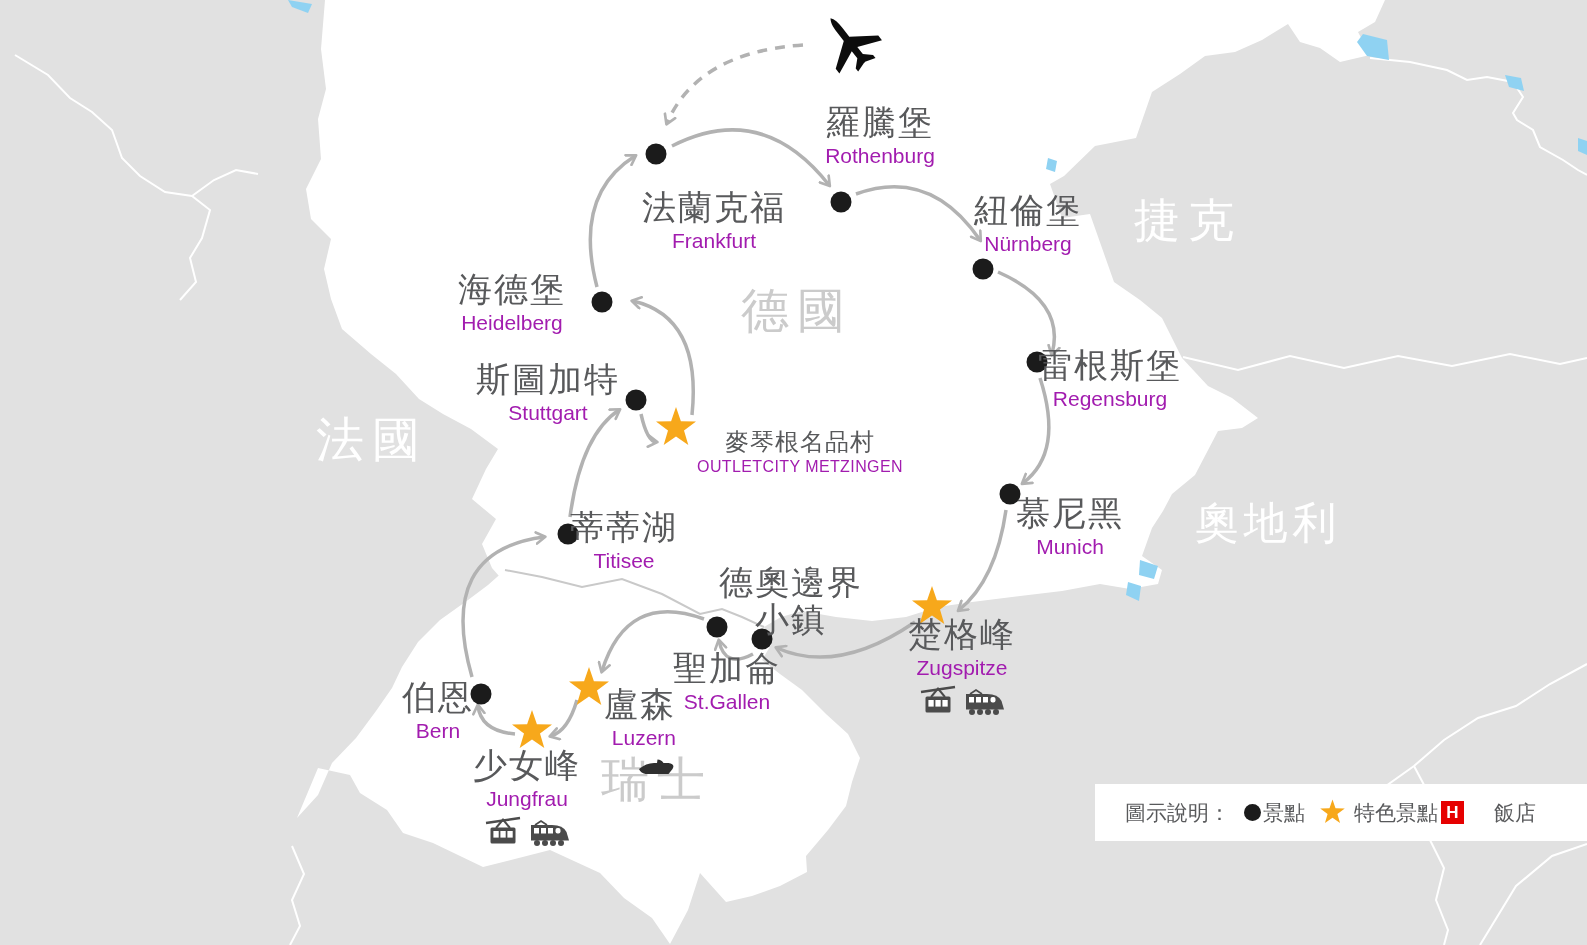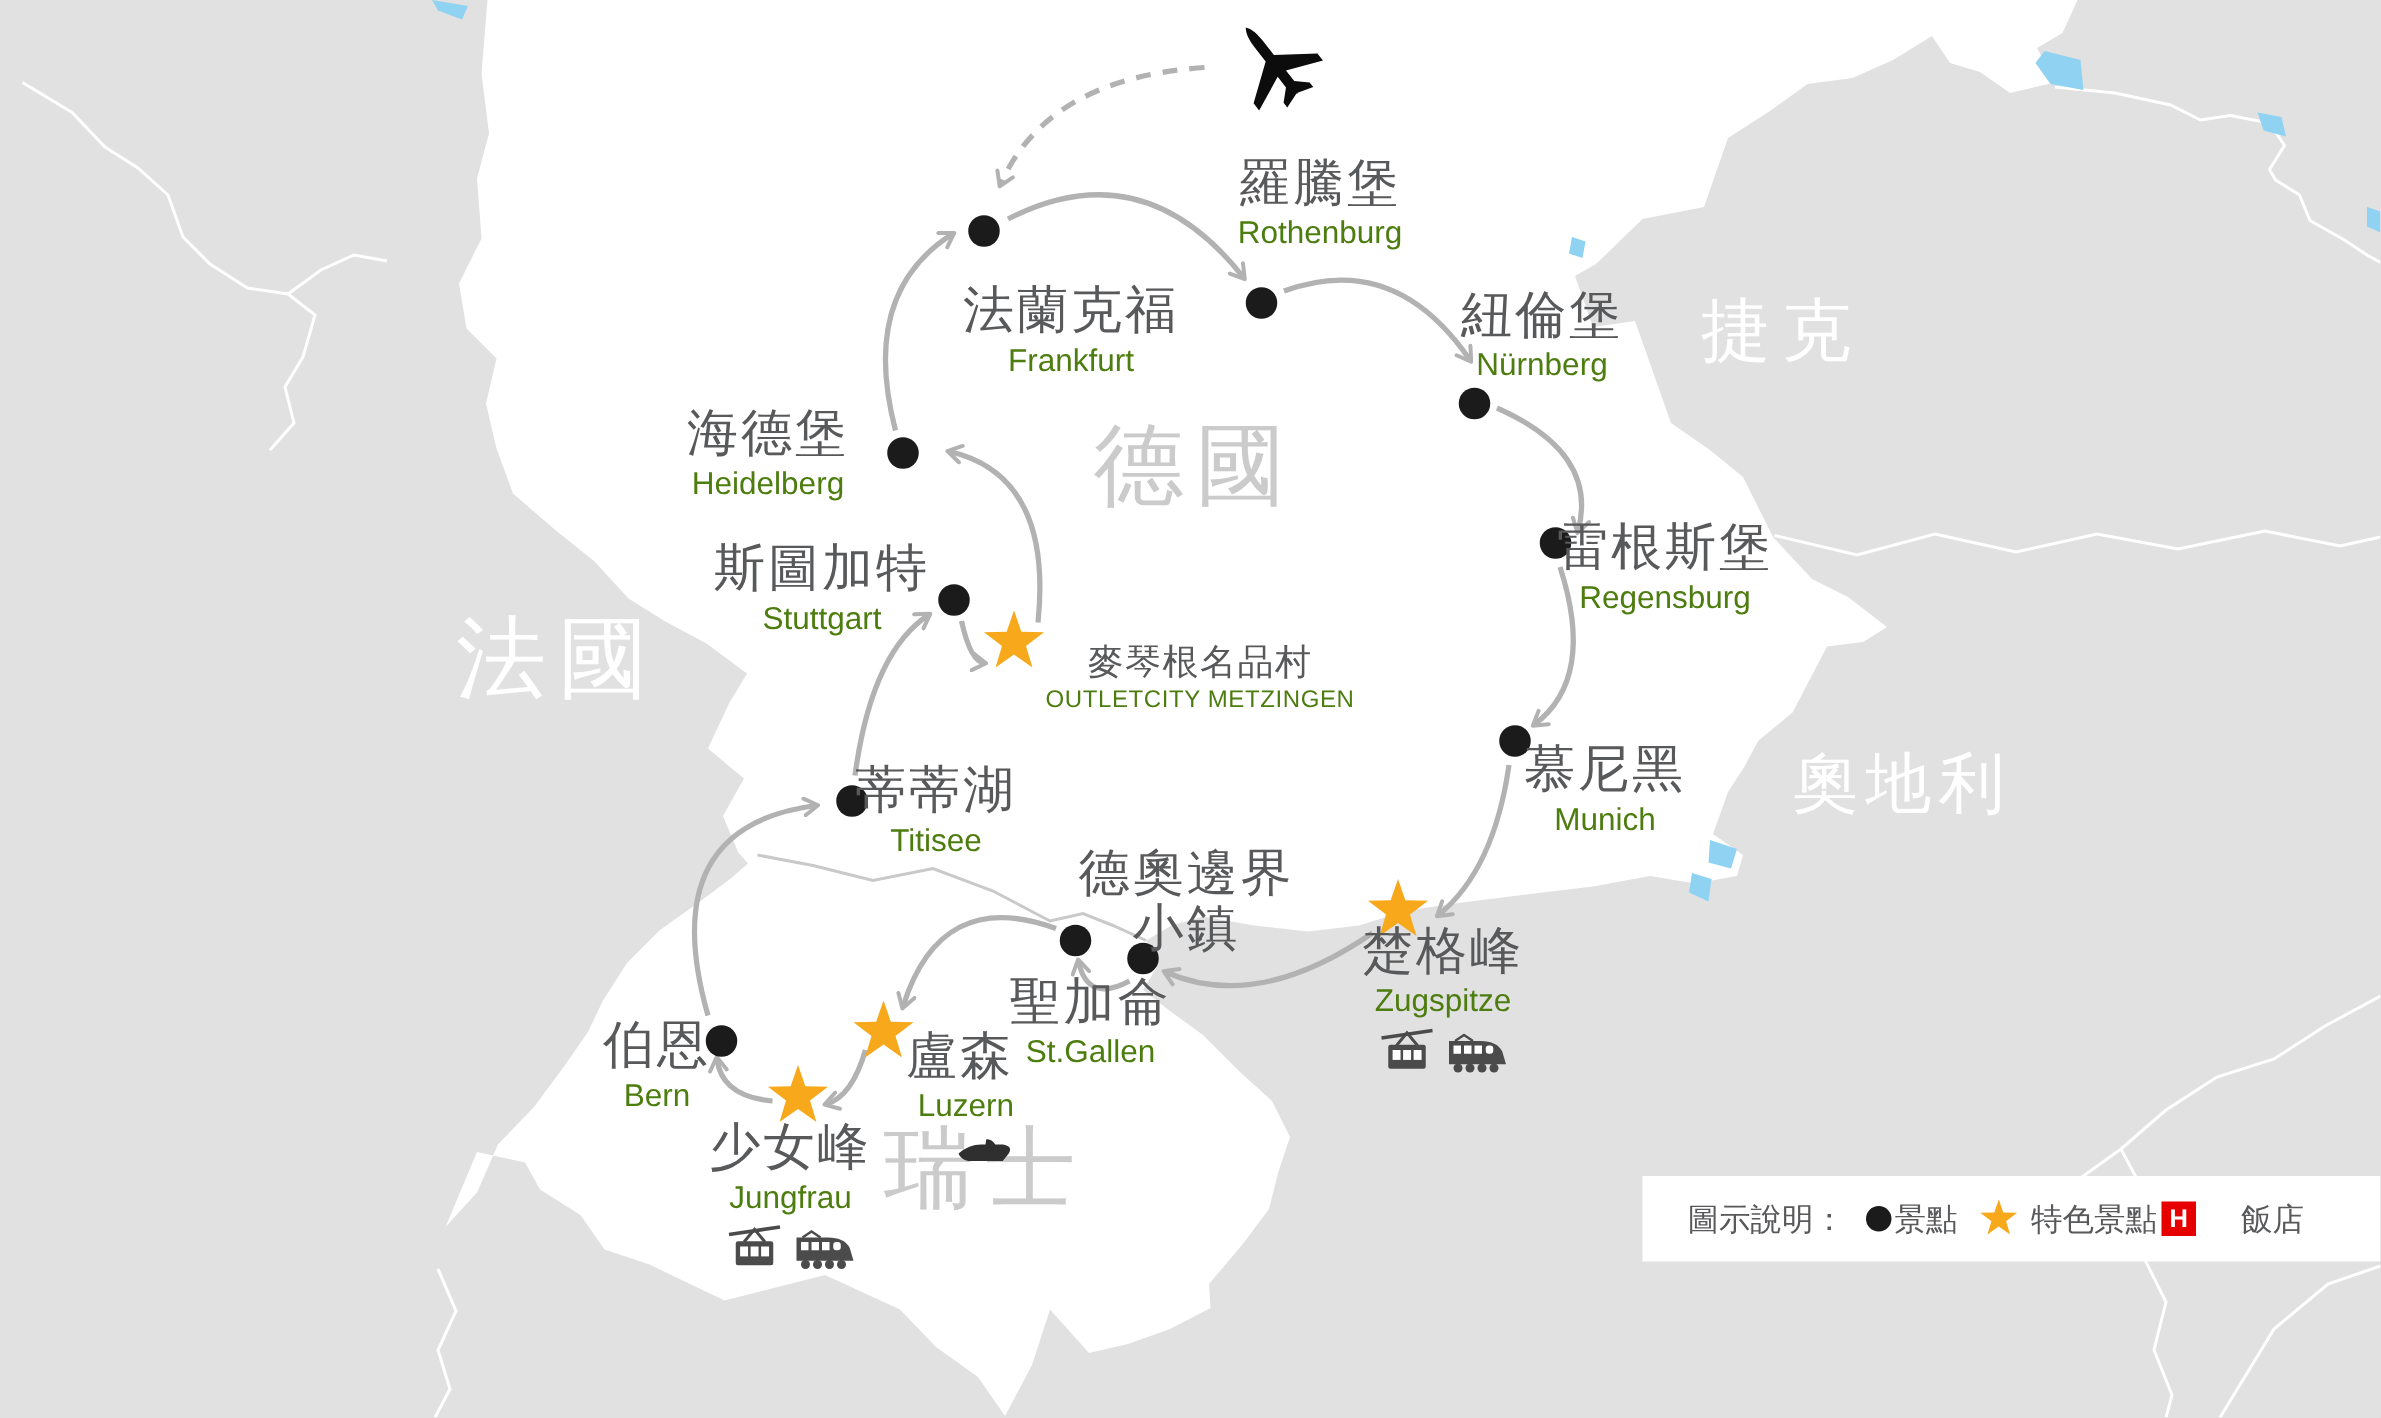--- a/index.html
+++ b/index.html
@@ -1,27 +1,27 @@
 <!DOCTYPE html>
 <html><head>
 <meta charset="utf-8">
 <style>
   html,body{margin:0;padding:0;background:#e1e1e1;}
   .stage{position:relative;width:1587px;height:945px;overflow:hidden;background:#e1e1e1;
          font-family:"Liberation Sans","DejaVu Sans",sans-serif;}
   svg.map{position:absolute;left:0;top:0;}
 
   .country{position:absolute;transform:translate(-50%,-50%);white-space:nowrap;
-           font-size:60px;letter-spacing:8px;color:#ffffff;user-select:none;}
+           font-size:48px;letter-spacing:8px;color:#ffffff;user-select:none;}
   .country.on-white{color:#cbcbcb;}
 
   .city{position:absolute;transform:translateX(-50%);text-align:center;white-space:nowrap;
         color:#58595b;line-height:1.1;}
   .city .zh{display:block;font-size:34px;letter-spacing:2px;}
-  .city .en{display:block;font-size:21px;color:#4d7c0f;margin-top:3px;}
+  .city .en{display:block;font-size:21px;color:#a21caf;margin-top:3px;}
   .city.small .zh{font-size:24px;letter-spacing:1px;}
   .city.small .en{font-size:16px;letter-spacing:.4px;}
   .icon-row{display:flex;justify-content:center;align-items:flex-end;gap:9px;margin-top:5px;}
   .en-row{display:flex;justify-content:center;align-items:flex-end;gap:7px;margin-top:3px;flex-direction:column;}
   .en-row .en{margin-top:0;}
 
   .legend{position:absolute;left:1095px;top:784px;width:504px;height:57px;background:#ffffff;
           display:flex;align-items:center;box-sizing:border-box;padding:0 30px;
           font-size:21px;color:#58595b;white-space:nowrap;}
   .legend-title{margin-right:14px;}

